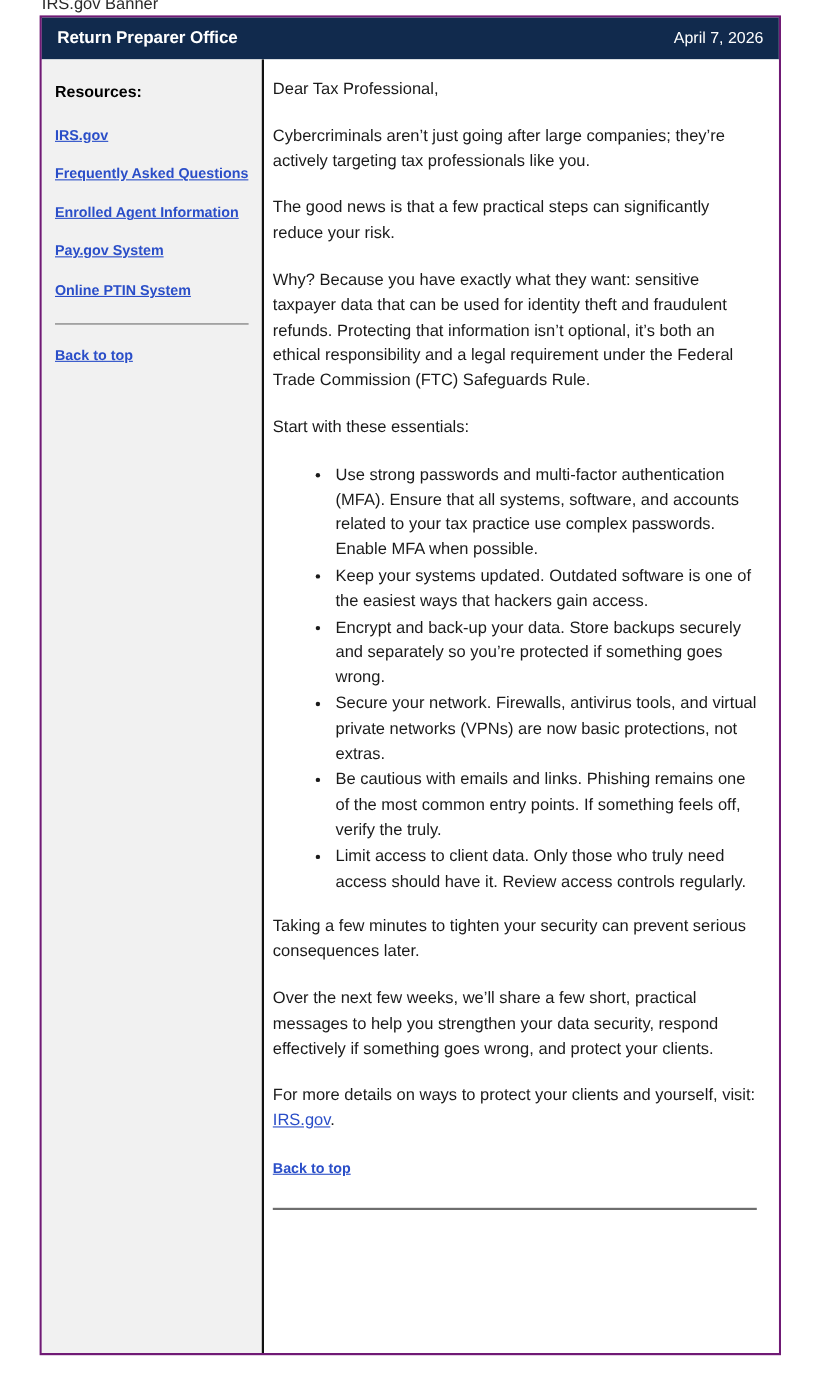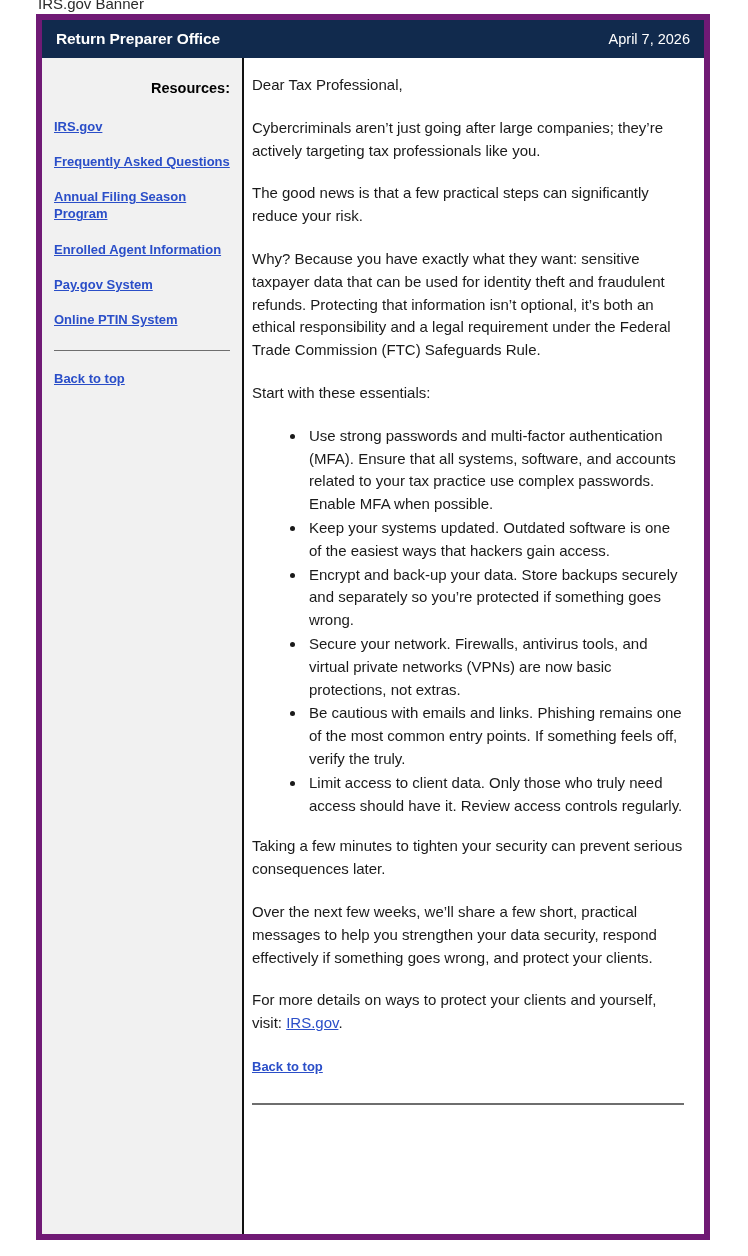--- a/index.html
+++ b/index.html
@@ -26,21 +26,21 @@
     font-family: "Liberation Sans", sans-serif;
     z-index: 1;
     white-space: nowrap;
   }
 
   .newsletter {
     position: absolute;
     left: 36px;
     top: 14px;
     width: 674px;
-    border: 6px solid #701a75;
+    border: 2px solid #701a75;
     box-sizing: border-box;
     background: #ffffff;
     z-index: 2;
   }
 
   .header-bar {
     background: #112a4d;
     color: #ffffff;
     display: flex;
     align-items: center;
@@ -72,21 +72,20 @@
     background: #f1f1f1;
     border-right: 2px solid #111111;
     padding: 22px 12px 16px 12px;
     box-sizing: border-box;
   }
   .sidebar-heading {
     font-size: 14.5px;
     font-weight: bold;
     color: #000000;
     margin: 0 0 22px 0;
-    text-align: right;
   }
   .sidebar-link {
     display: block;
     color: #2a4ec8;
     font-size: 13px;
     font-weight: bold;
     text-decoration: underline;
     line-height: 1.32;
     margin-bottom: 18px;
     cursor: pointer;
@@ -162,21 +161,20 @@
     <div class="header-date">April 7, 2026</div>
   </div>
 
   <div class="body-row">
 
     <div class="sidebar">
       <div class="sidebar-heading">Resources:</div>
 
       <a class="sidebar-link">IRS.gov</a>
       <a class="sidebar-link">Frequently Asked Questions</a>
-      <a class="sidebar-link">Annual Filing Season Program</a>
       <a class="sidebar-link">Enrolled Agent Information</a>
       <a class="sidebar-link">Pay.gov System</a>
       <a class="sidebar-link">Online PTIN System</a>
 
       <hr class="sidebar-rule">
 
       <a class="sidebar-backtotop">Back to top</a>
     </div>
 
     <div class="content">

